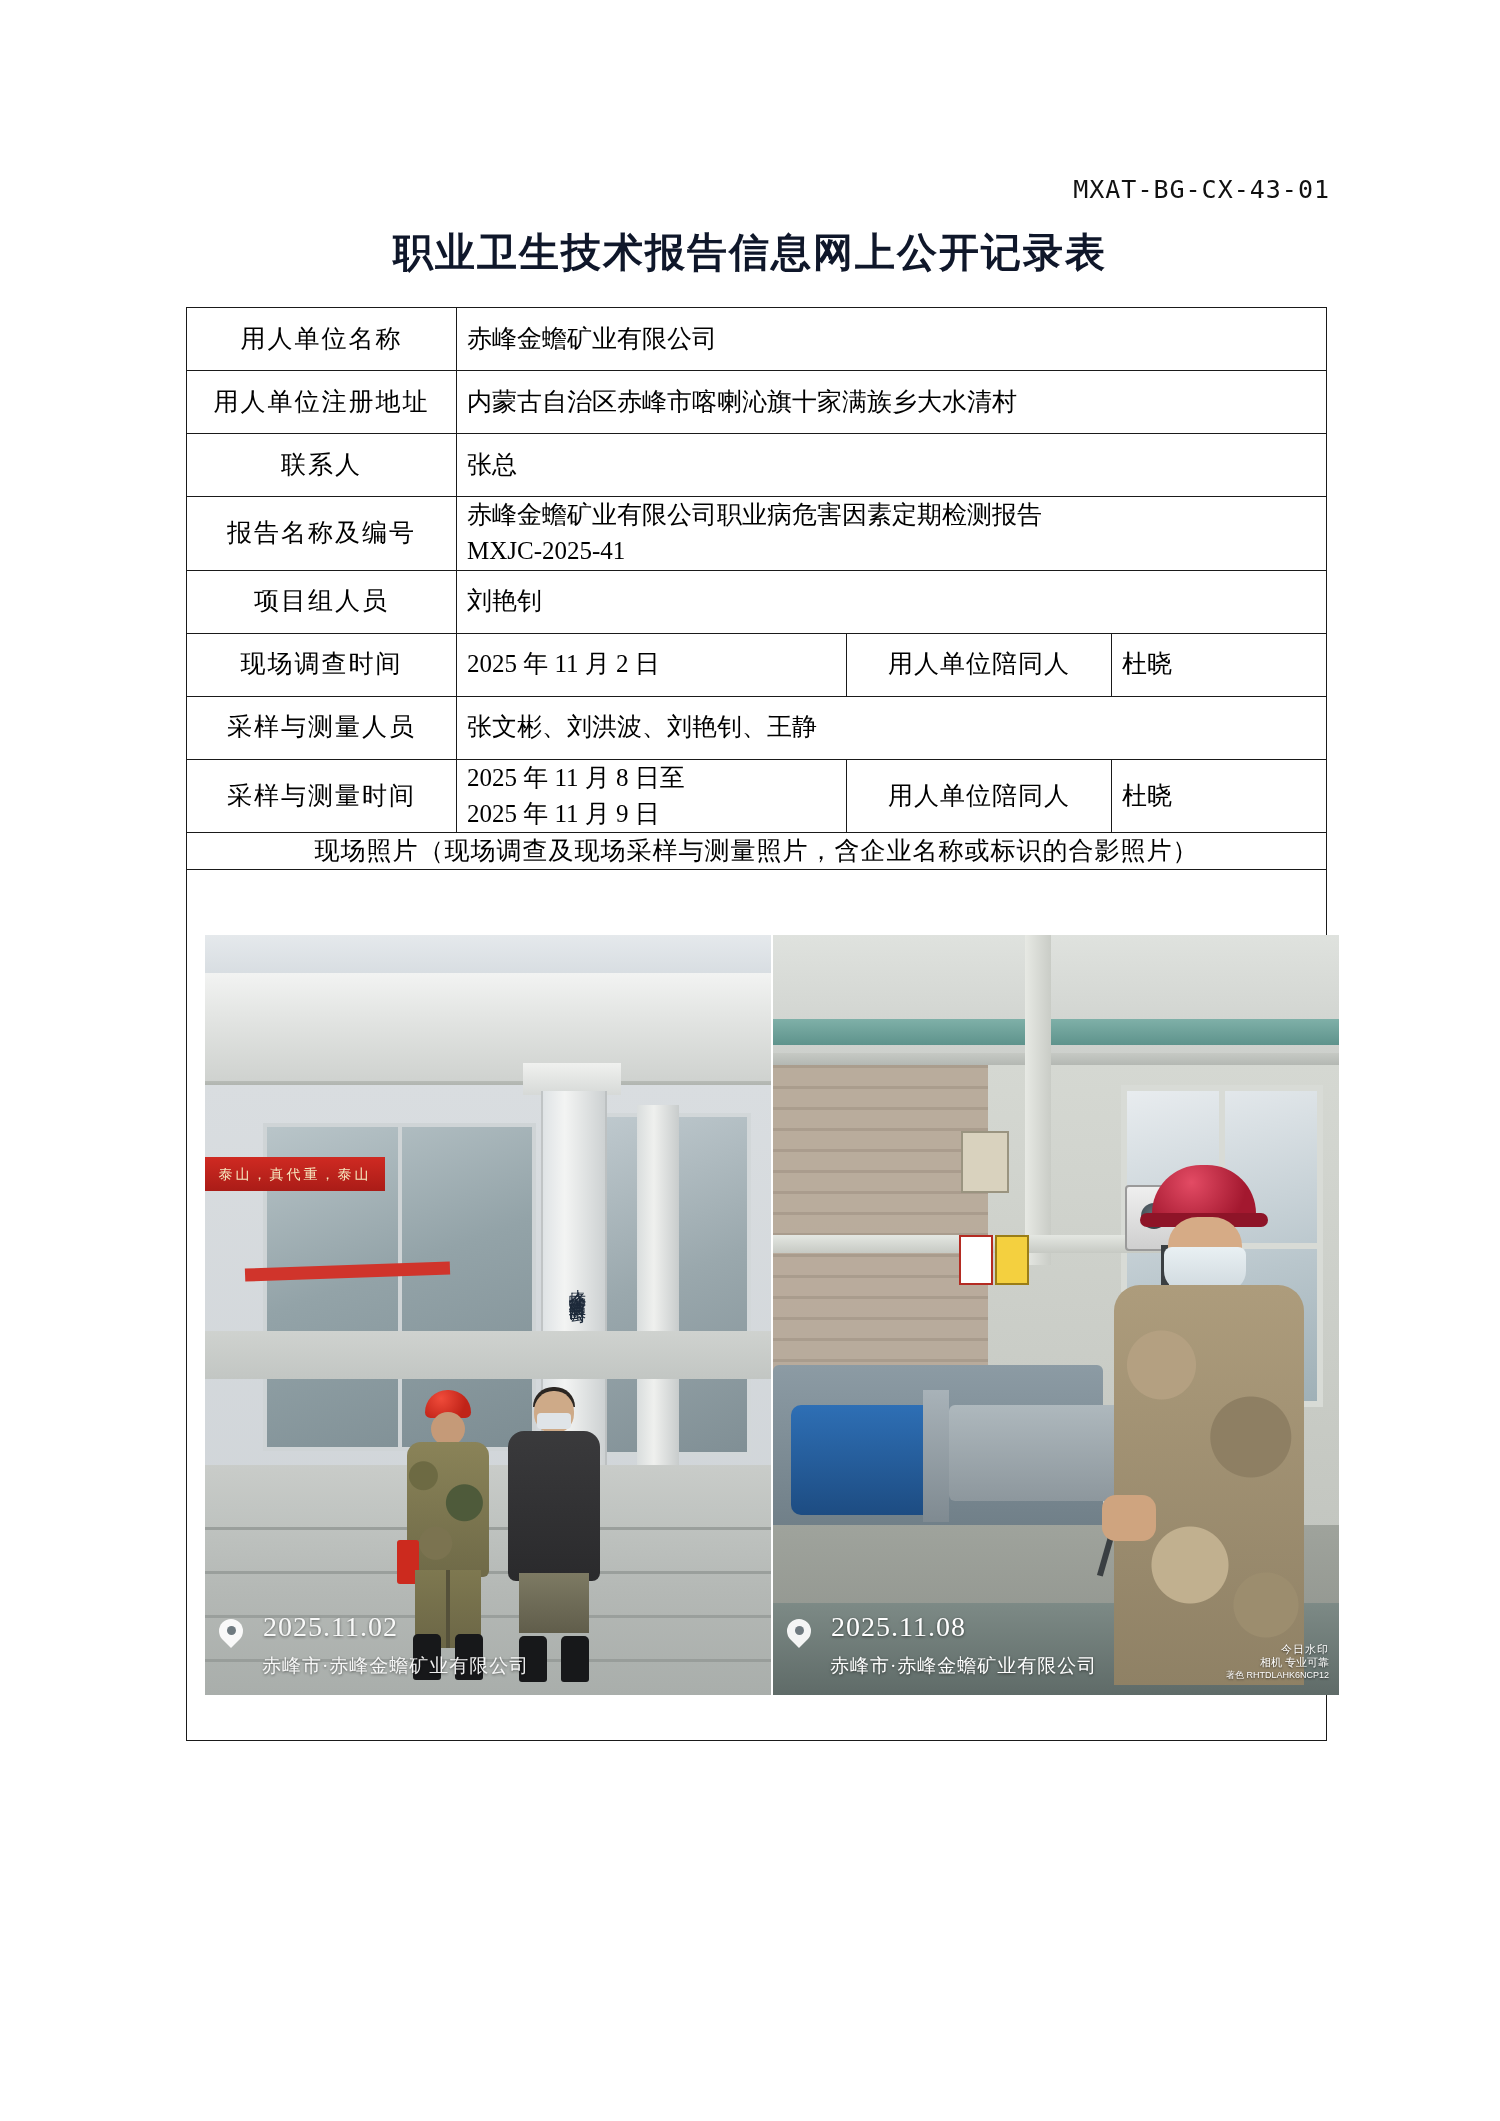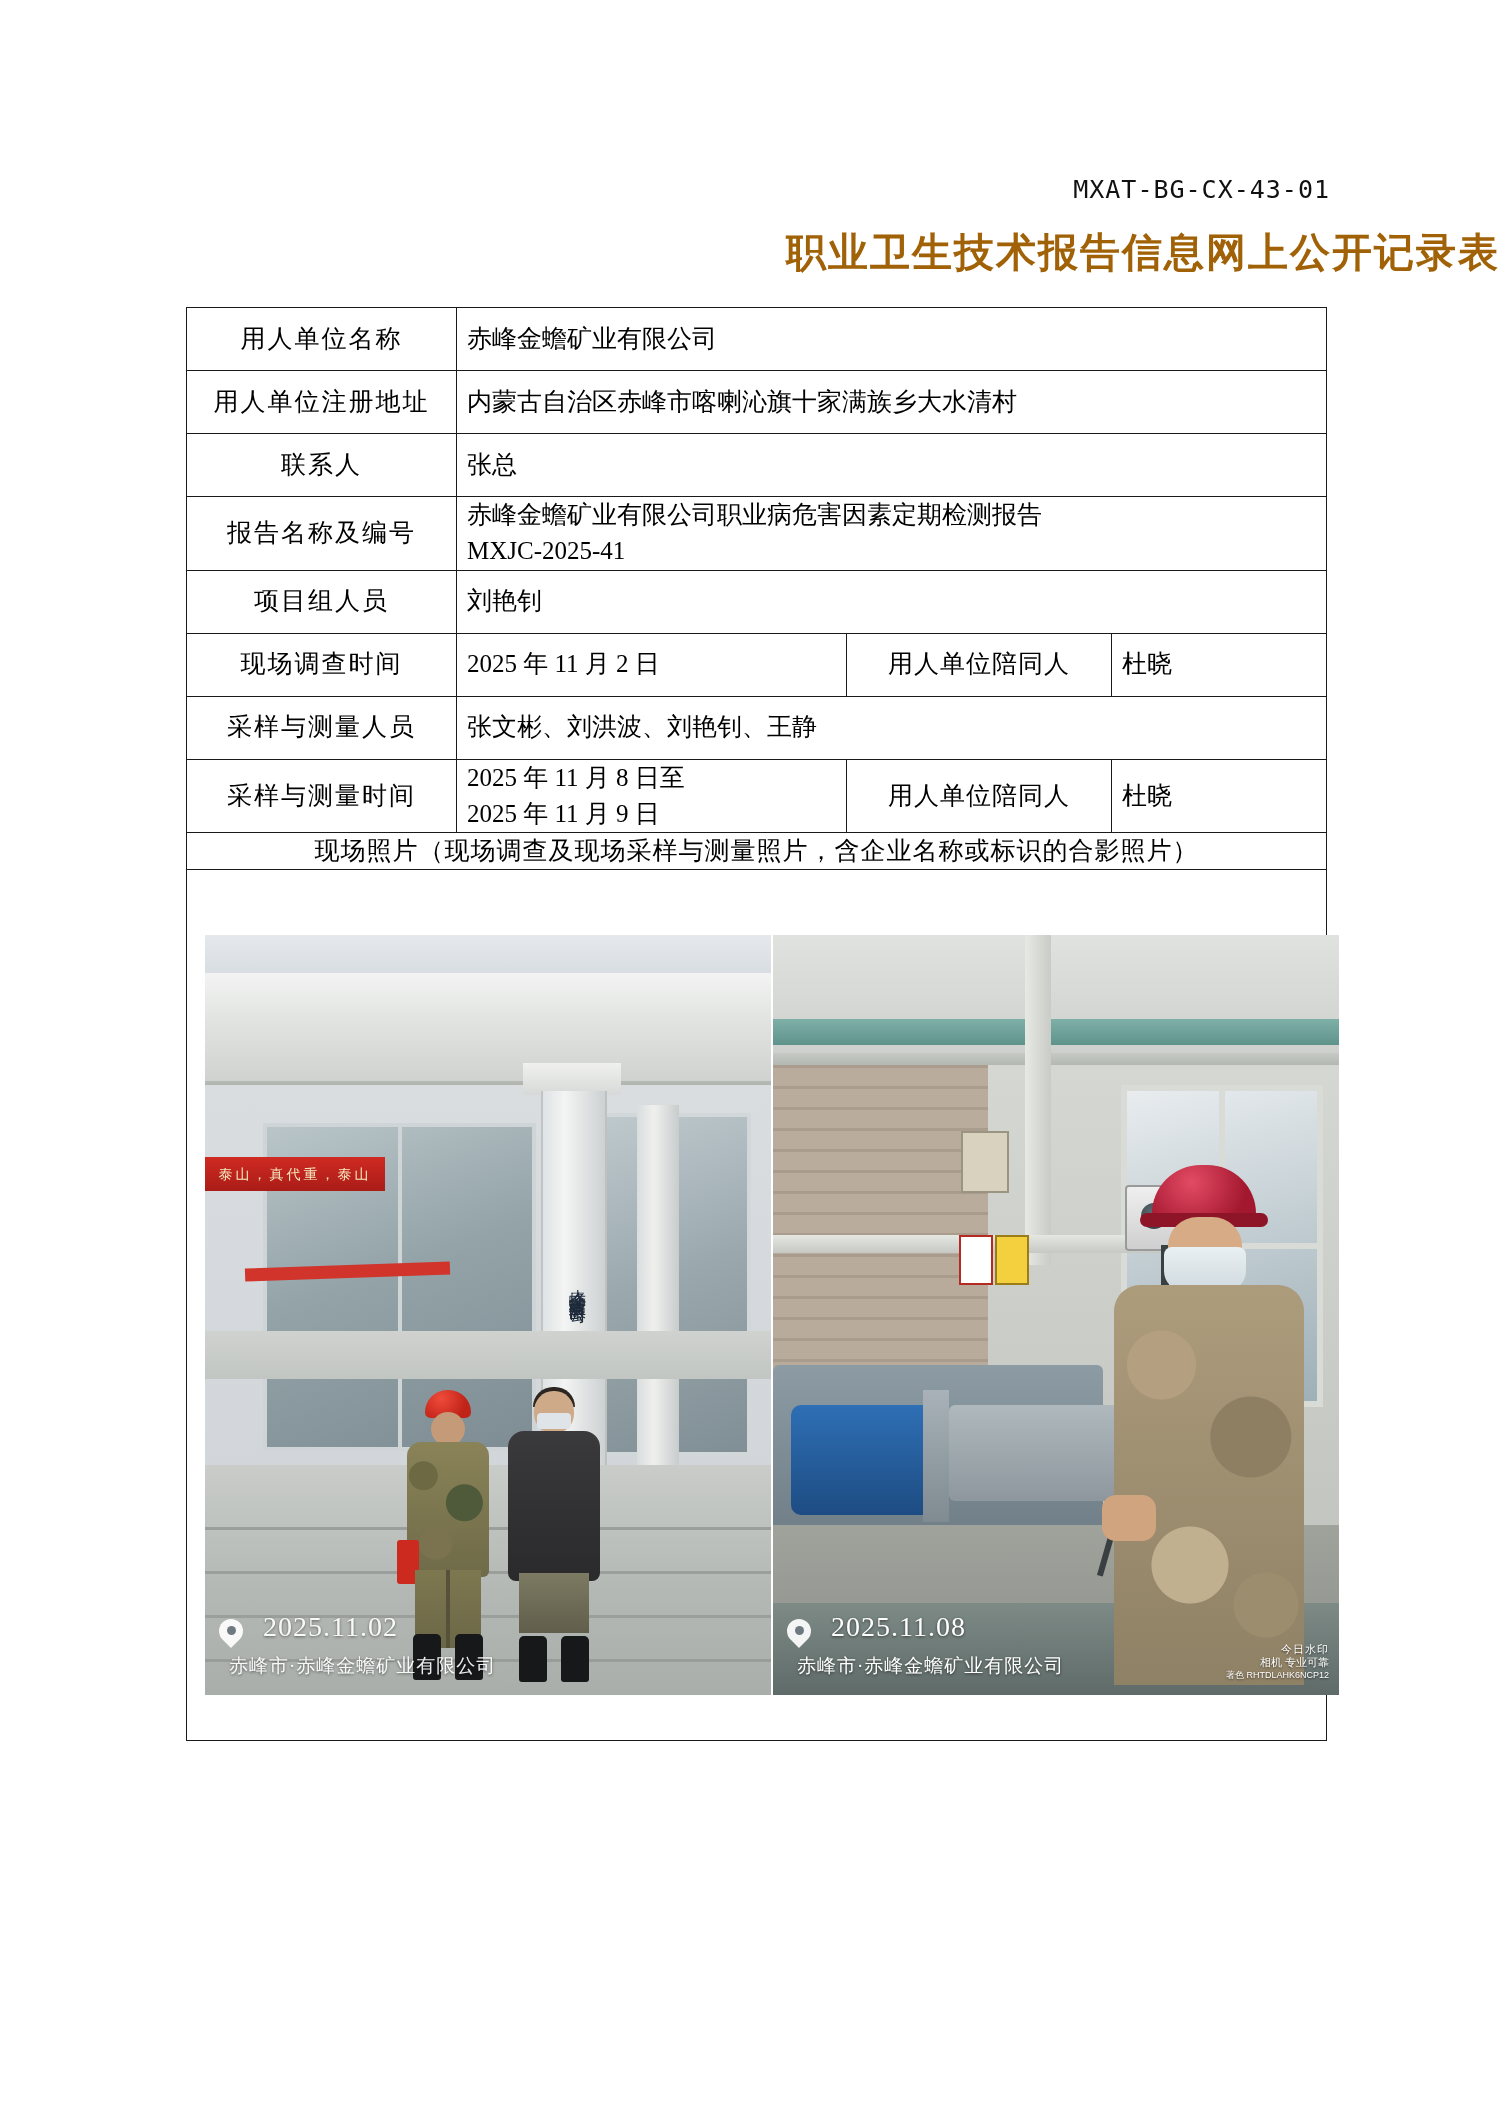--- a/index.html
+++ b/index.html
@@ -28,25 +28,25 @@
     top: 175px;
     font-family: "DejaVu Sans Mono", "Liberation Mono", monospace;
     font-size: 25px;
     letter-spacing: 1px;
     color: #111;
   }
   .doc-title {
     position: absolute;
     left: 0; right: 0;
     top: 225px;
-    text-align: right;
+    text-align: center;
     font-size: 40px;
     font-weight: 700;
     letter-spacing: 2px;
-    color: #a16207;
+    color: #0f172a;
   }
   table.main {
     position: absolute;
     left: 186px;
     top: 307px;
     width: 1140px;
     border-collapse: collapse;
     table-layout: fixed;
   }
   table.main td {
@@ -389,21 +389,21 @@
     background:#cfa47f;
   }
 
   
   .wm {
     position:absolute; left:0; right:0; bottom:0; padding:0 16px 16px 24px;
     color:#fff; font-family:Liberation Serif, serif;
     text-shadow:0 1px 3px rgba(0,0,0,.55);
   }
   .wm .date { font-size:28px; letter-spacing:1px; margin-left:34px; }
-  .wm .loc  { font-size:19px; letter-spacing:1px; margin-top:4px; }
+  .wm .loc  { font-size:19px; letter-spacing:1px; margin-top:4px;margin-left:33px; }
   .wm .pin {
     position:absolute; left:14px; bottom:46px; width:24px; height:30px;
   }
   .wm .pin:before{
     content:""; position:absolute; left:0; top:0; width:24px; height:24px; border-radius:50% 50% 50% 0;
     transform:rotate(-45deg); background:#ffffff; opacity:.92;
   }
   .wm .pin:after{
     content:""; position:absolute; left:8px; top:7px; width:9px; height:9px; border-radius:50%;
     background:#6f7a80;

